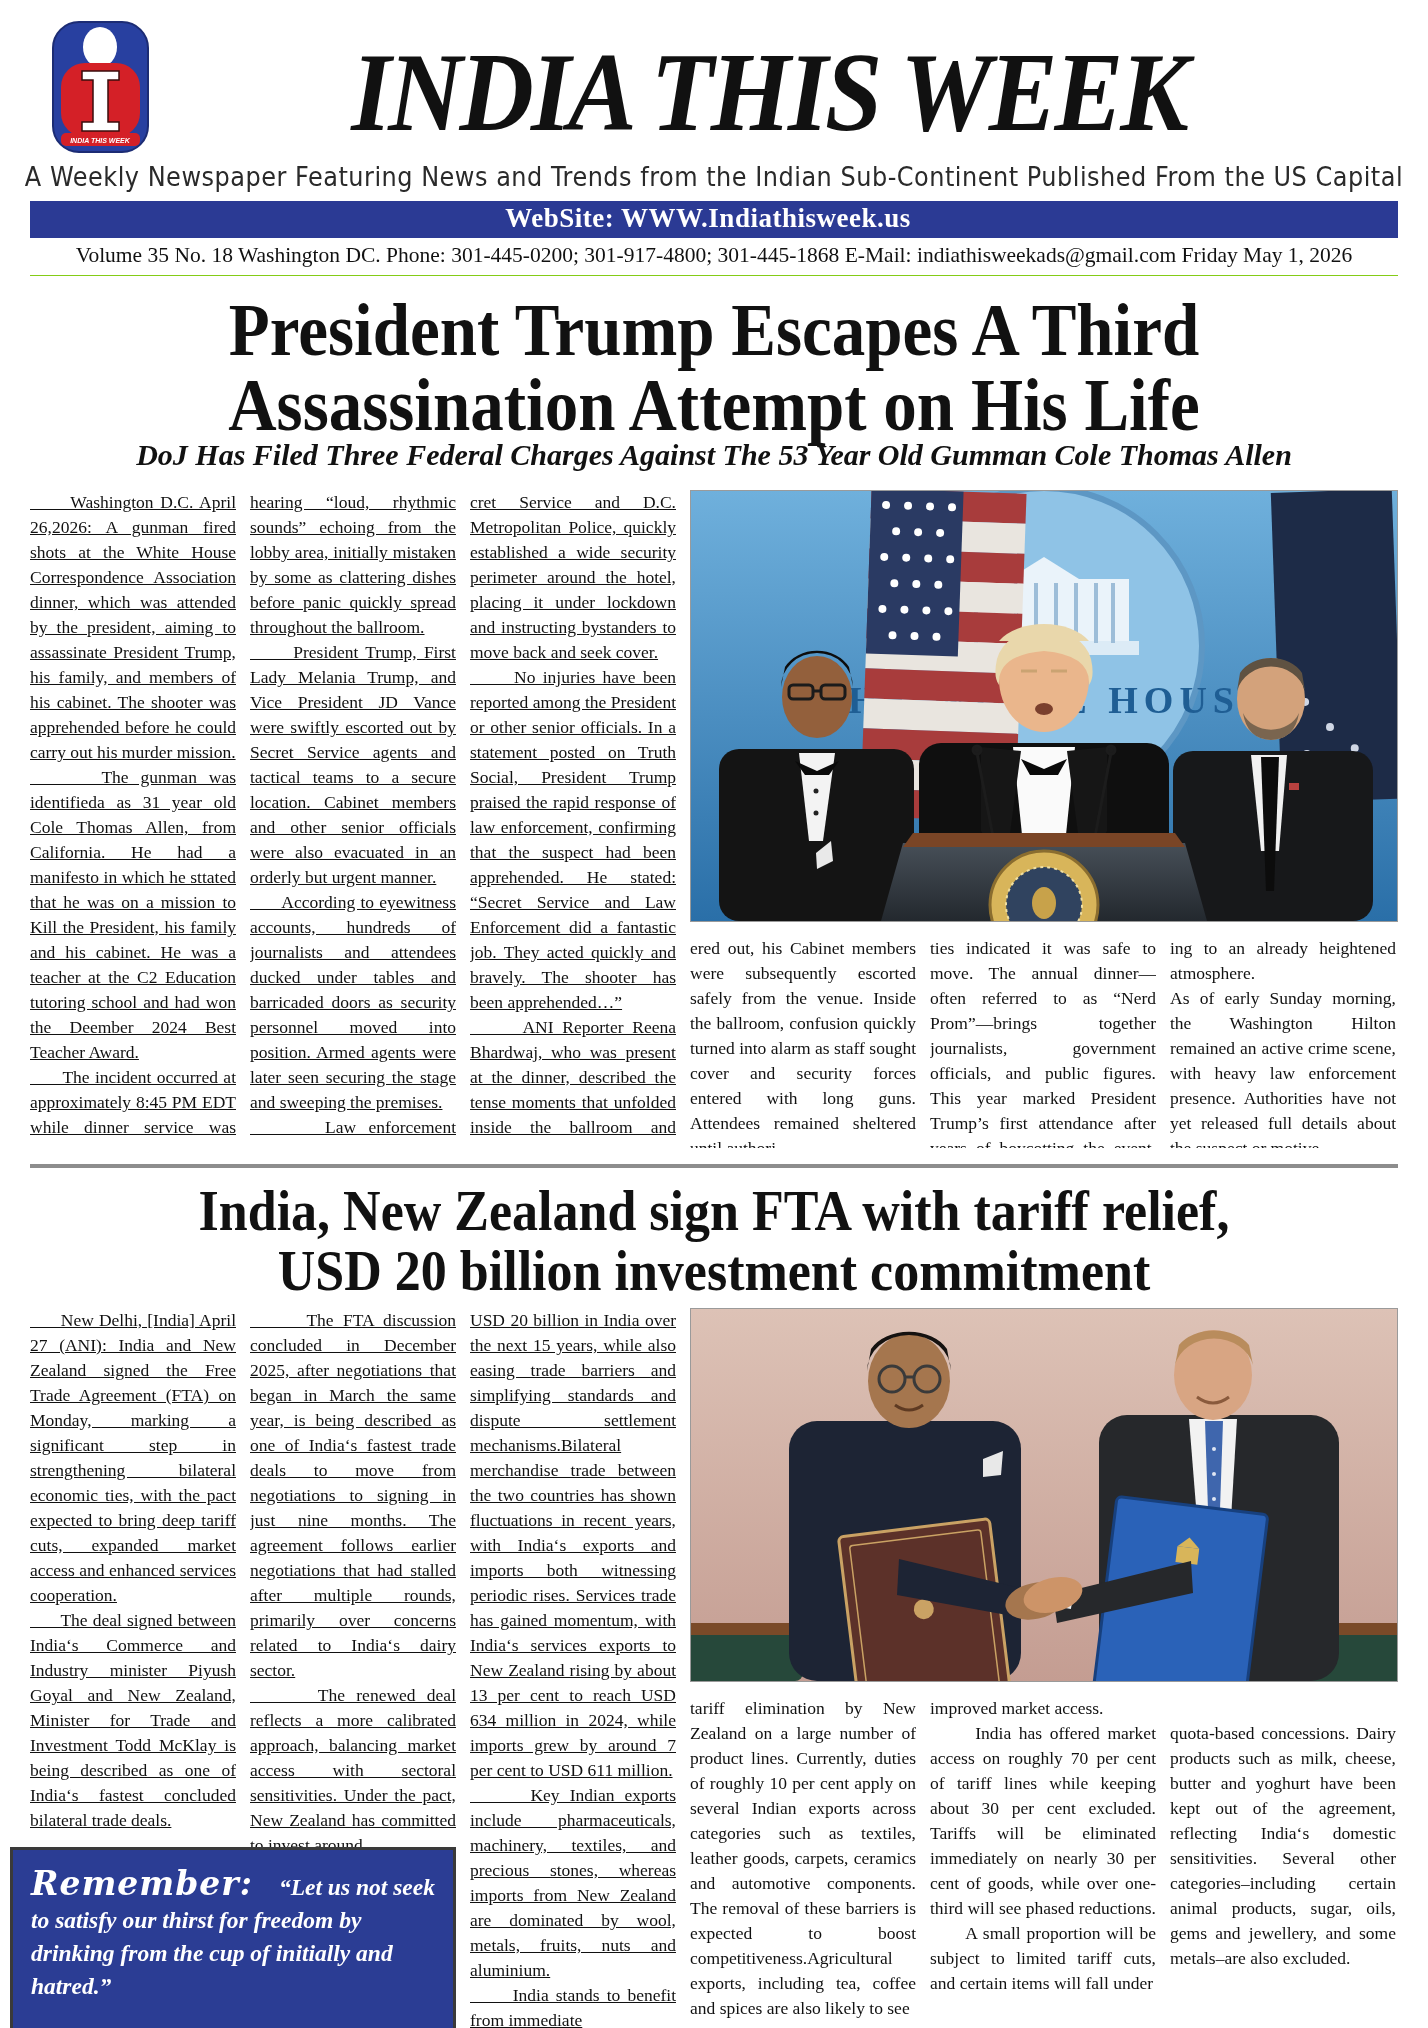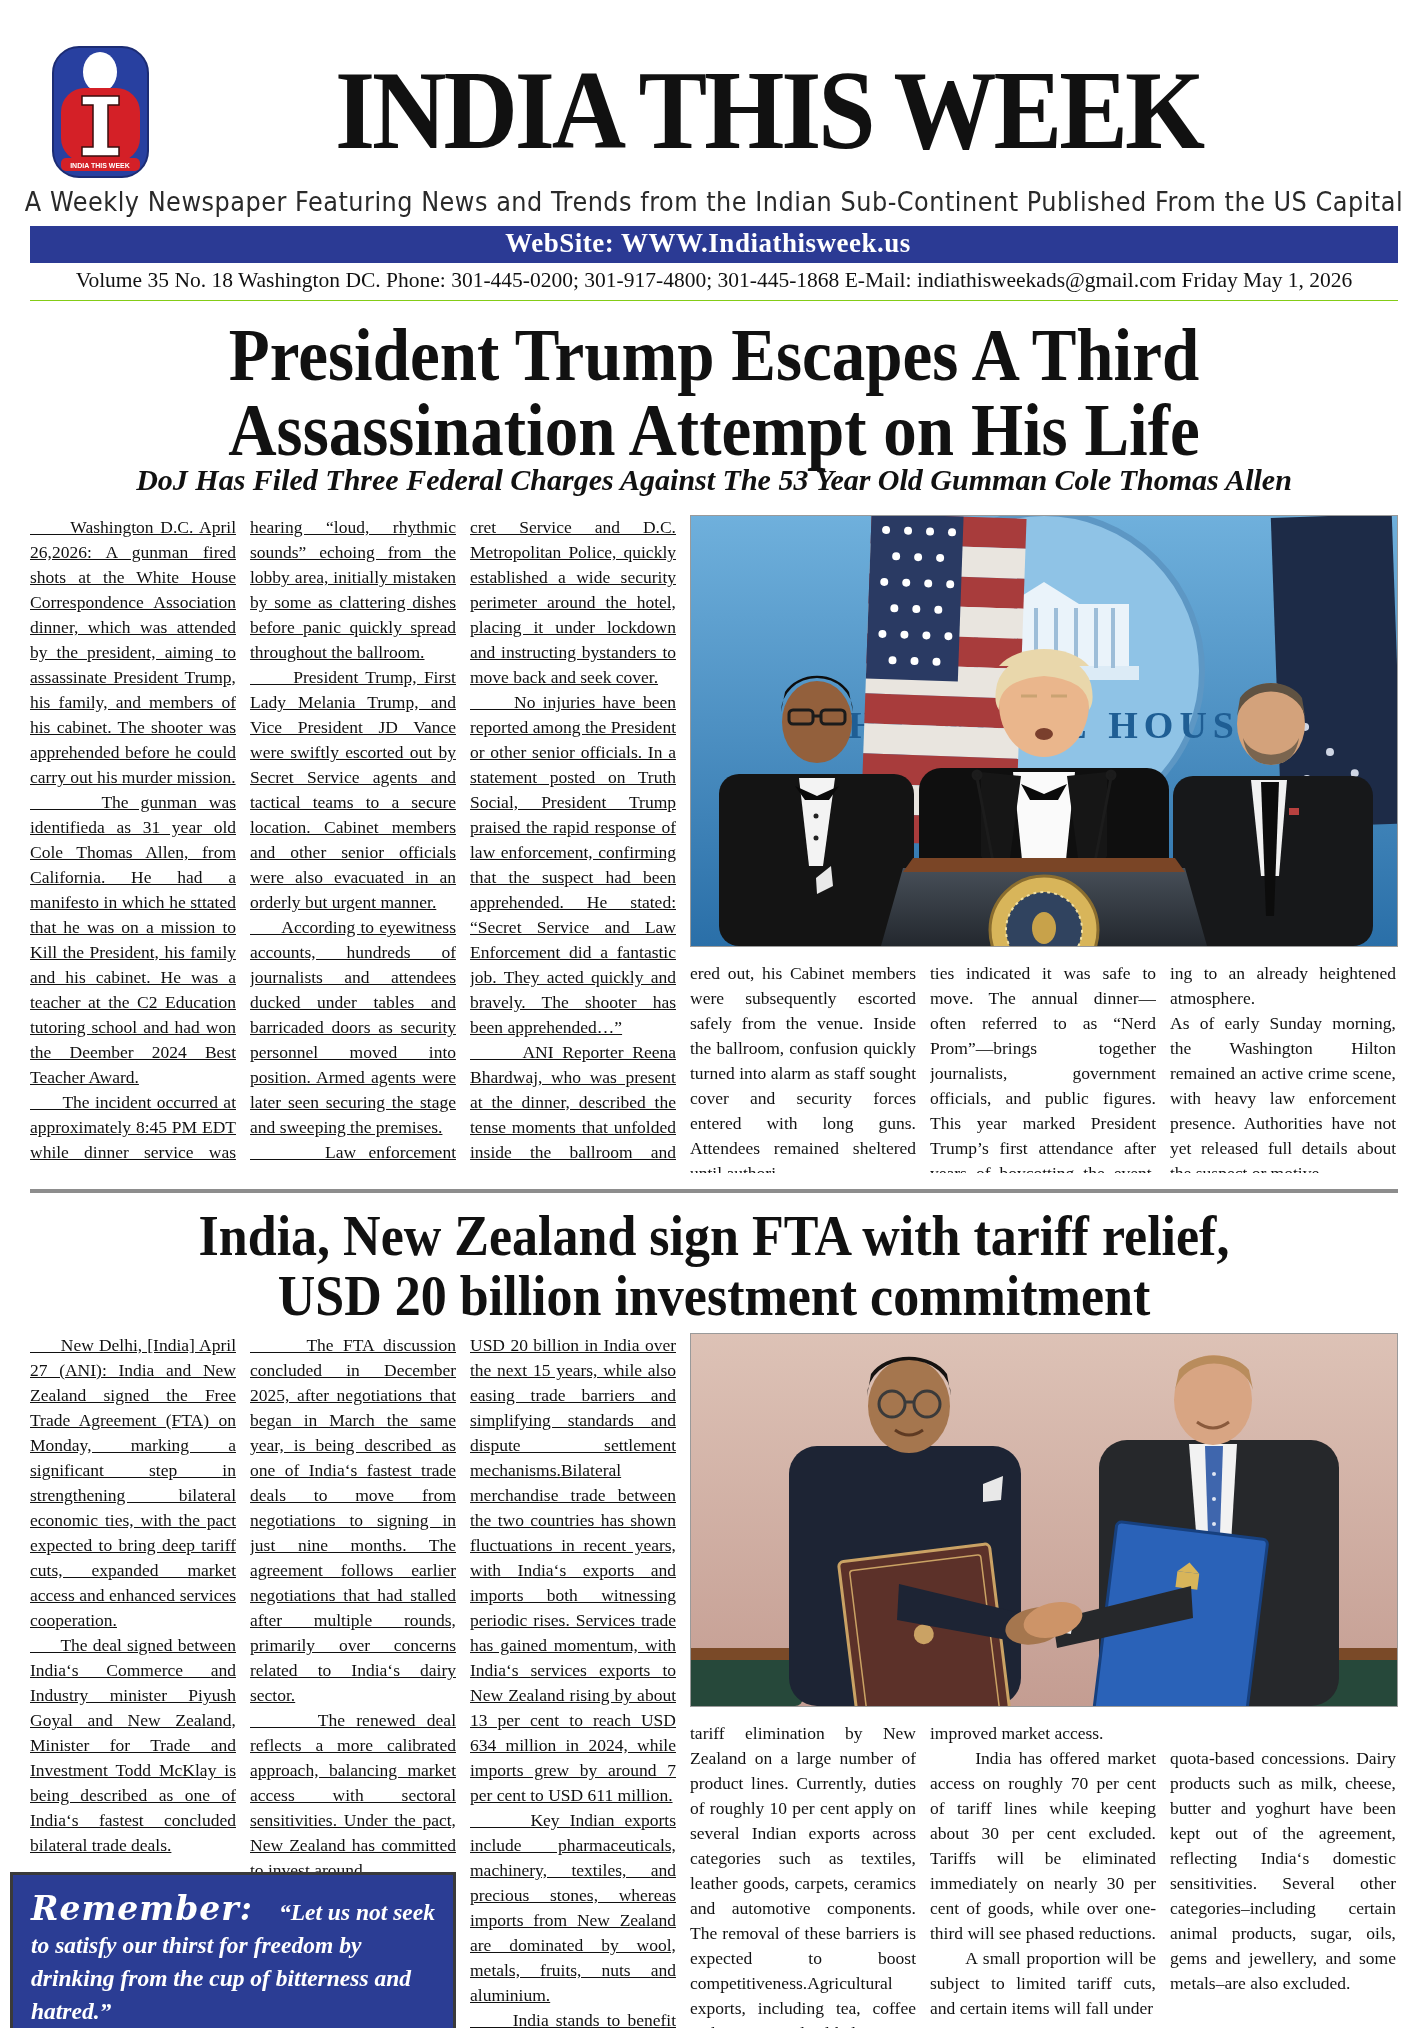--- a/index.html
+++ b/index.html
@@ -1,21 +1,21 @@
 <!DOCTYPE html>
 <html><head>
 <meta charset="utf-8">
 <style>
   html,body{margin:0;padding:0;background:#e9e9e9;}
   .page{
     position:relative;width:1428px;height:2028px;margin:0 auto;background:#ffffff;
     overflow:hidden;font-family:"Liberation Serif",serif;color:#111;
   }
   
-  .masthead-row{display:flex;align-items:flex-start;padding:46px 40px 0 52px;}
+  .masthead-row{display:flex;align-items:center;padding:21px 40px 0 52px;font-style:italic;}
   .logo{flex:0 0 97px;height:132px;}
   .masthead-title{
     flex:1;text-align:center;font-weight:bold;font-size:103px;line-height:118px;
     letter-spacing:-3px;transform:scaleY(1.08);transform-origin:top center;white-space:nowrap;
   }
   .tagline{
     text-align:center;font-family:"DejaVu Sans",sans-serif;font-size:24px;color:#2a2a2a;
     letter-spacing:.5px;margin-top:10px;transform:scaleY(1.1);
   }
   .webbar{
@@ -345,18 +345,18 @@
 &nbsp;&nbsp;&nbsp;&nbsp;&nbsp;&nbsp;A small proportion will be subject to limited tariff cuts, and certain items will fall under</div>
           <div class="col wcol">
             <span>quota-based concessions. Dairy products such as milk, cheese, butter and yoghurt have been kept out of the agreement, reflecting India‘s domestic sensitivities. Several other categories–including certain animal products, sugar, oils, gems and jewellery, and some metals–are also excluded.</span>
             
           </div>
         </div>
       </div>
     </div>
 
     <div class="quotebox">
-      <span class="qb-lead">Remember:</span><span class="qb-text">“Let us not seek to satisfy our thirst for freedom by drinking from the cup of bitterness and hatred.”</span>
+      <span class="qb-lead">Remember:</span><span class="qb-text">“Let us not seek to satisfy our thirst for freedom by drinking from the cup of initially and hatred.”</span>
       
     </div>
   </div>
 
 </div>
 
 </body></html>

